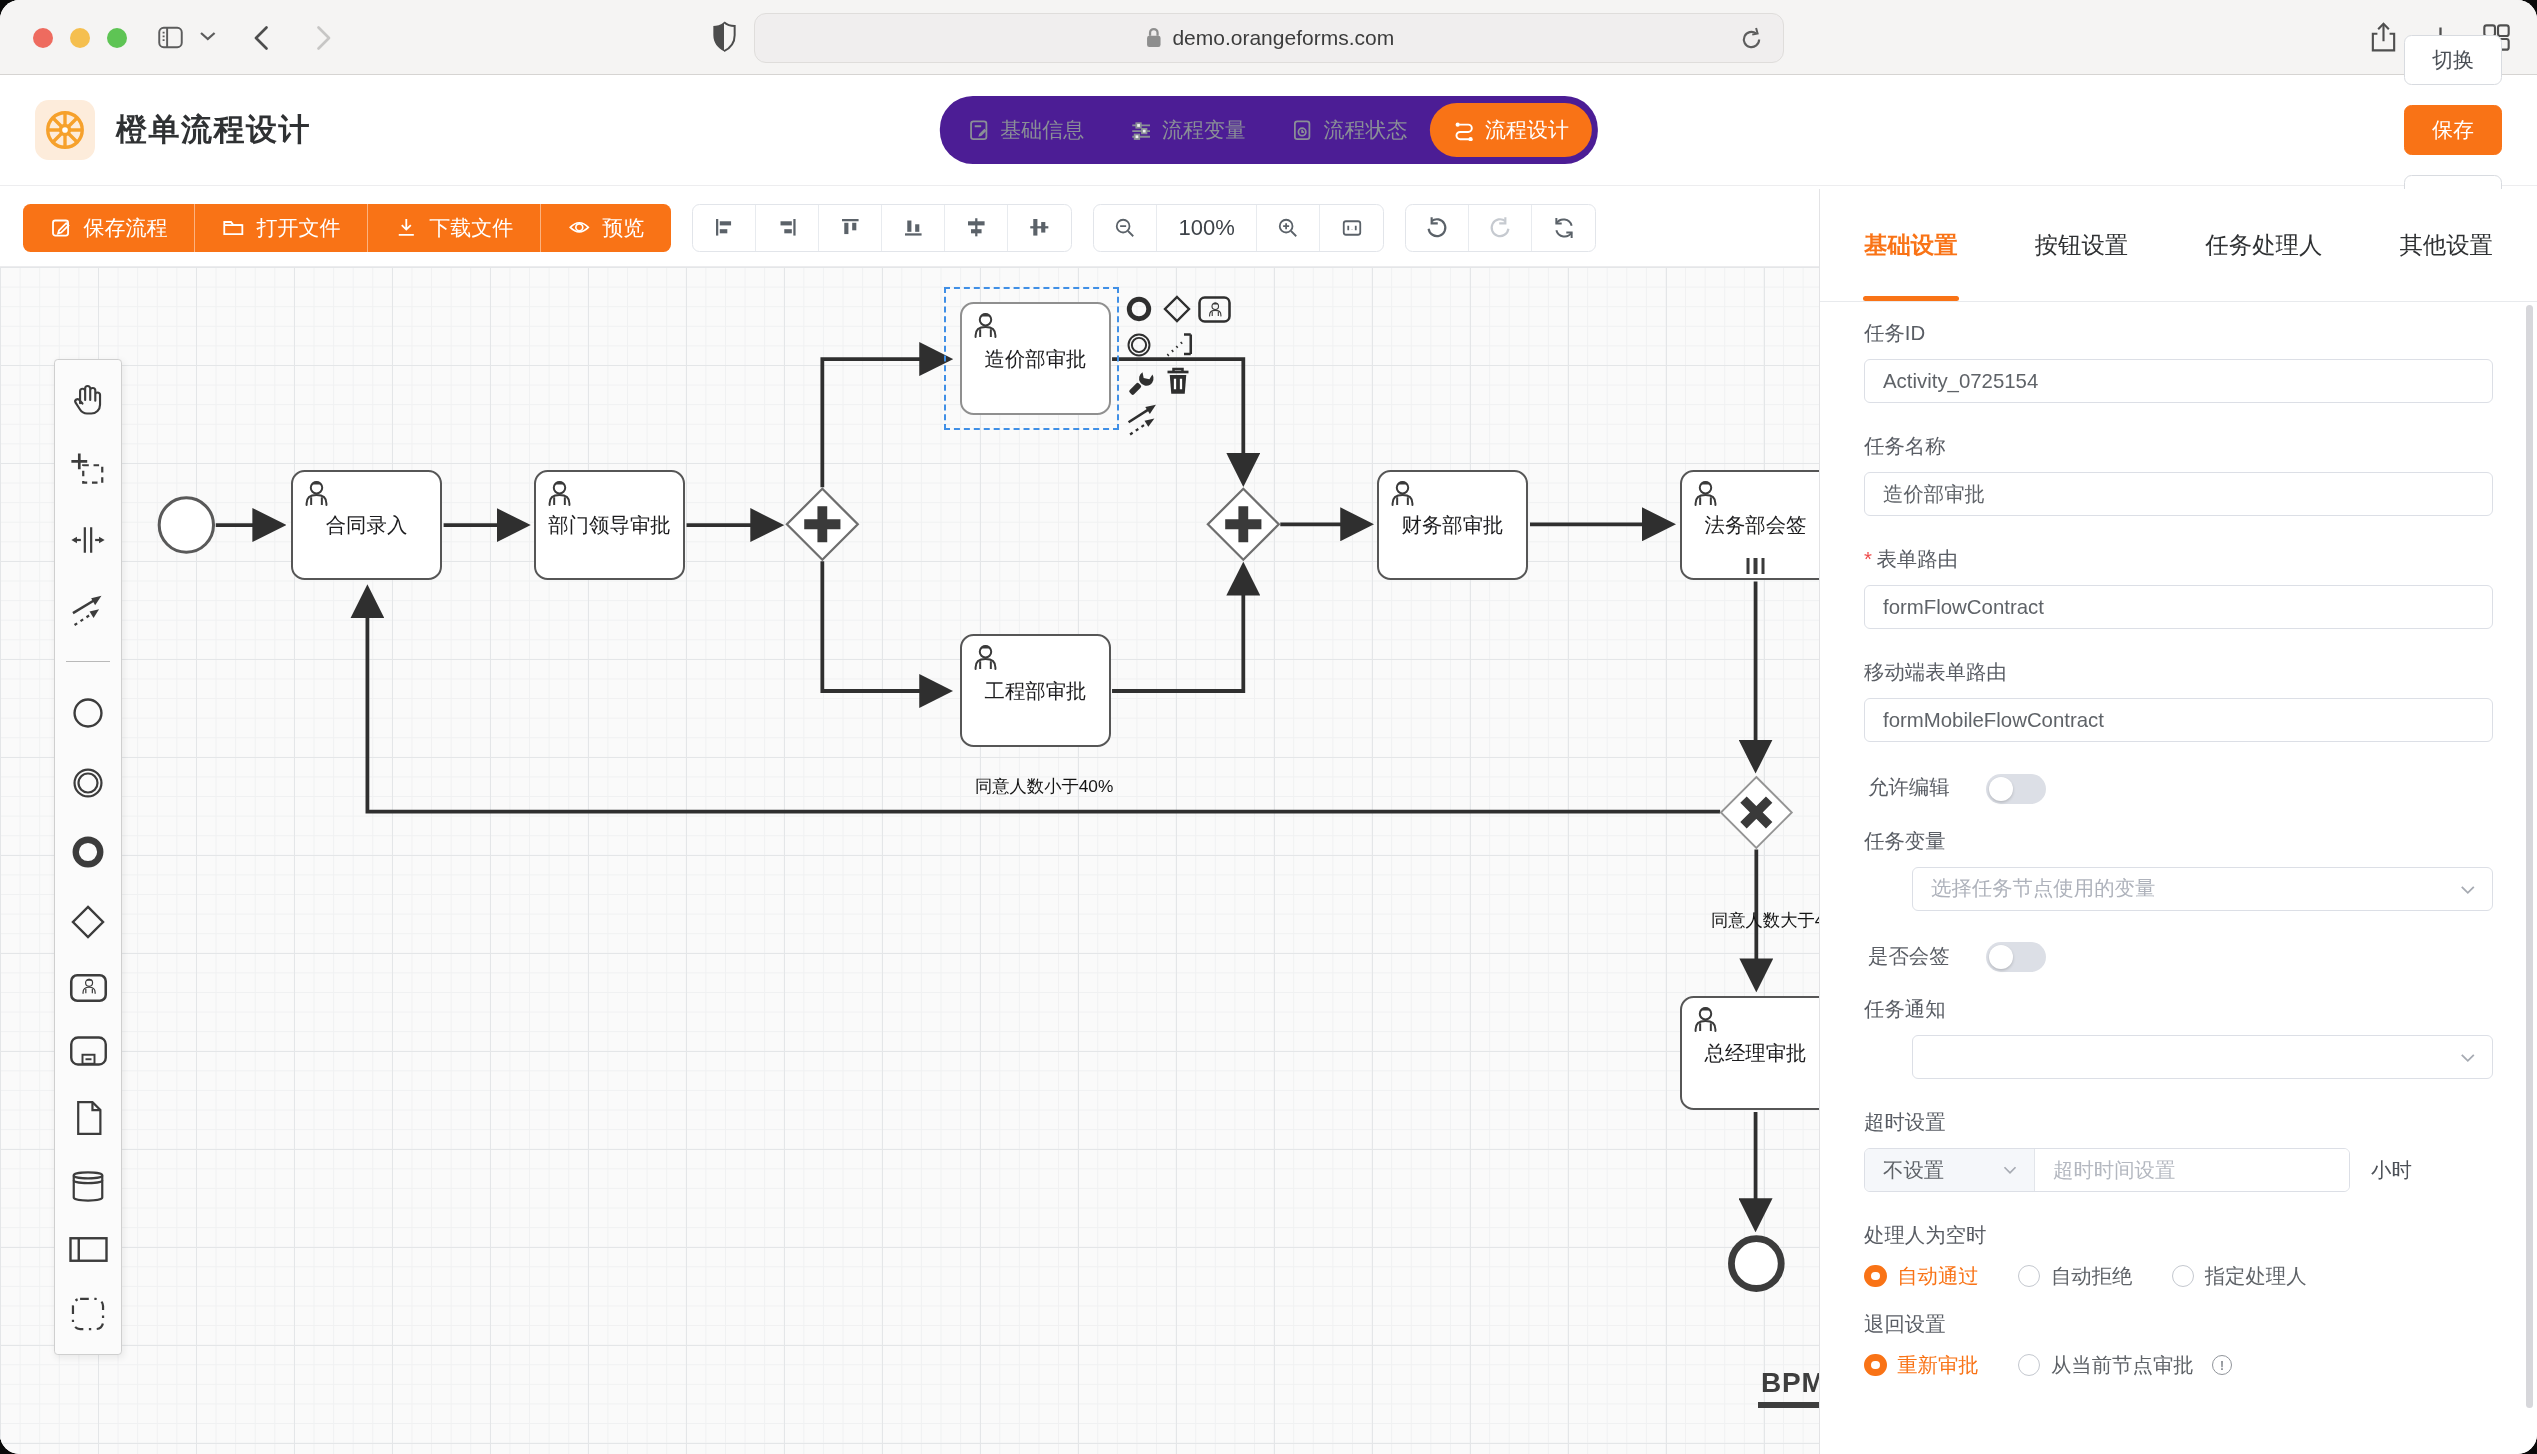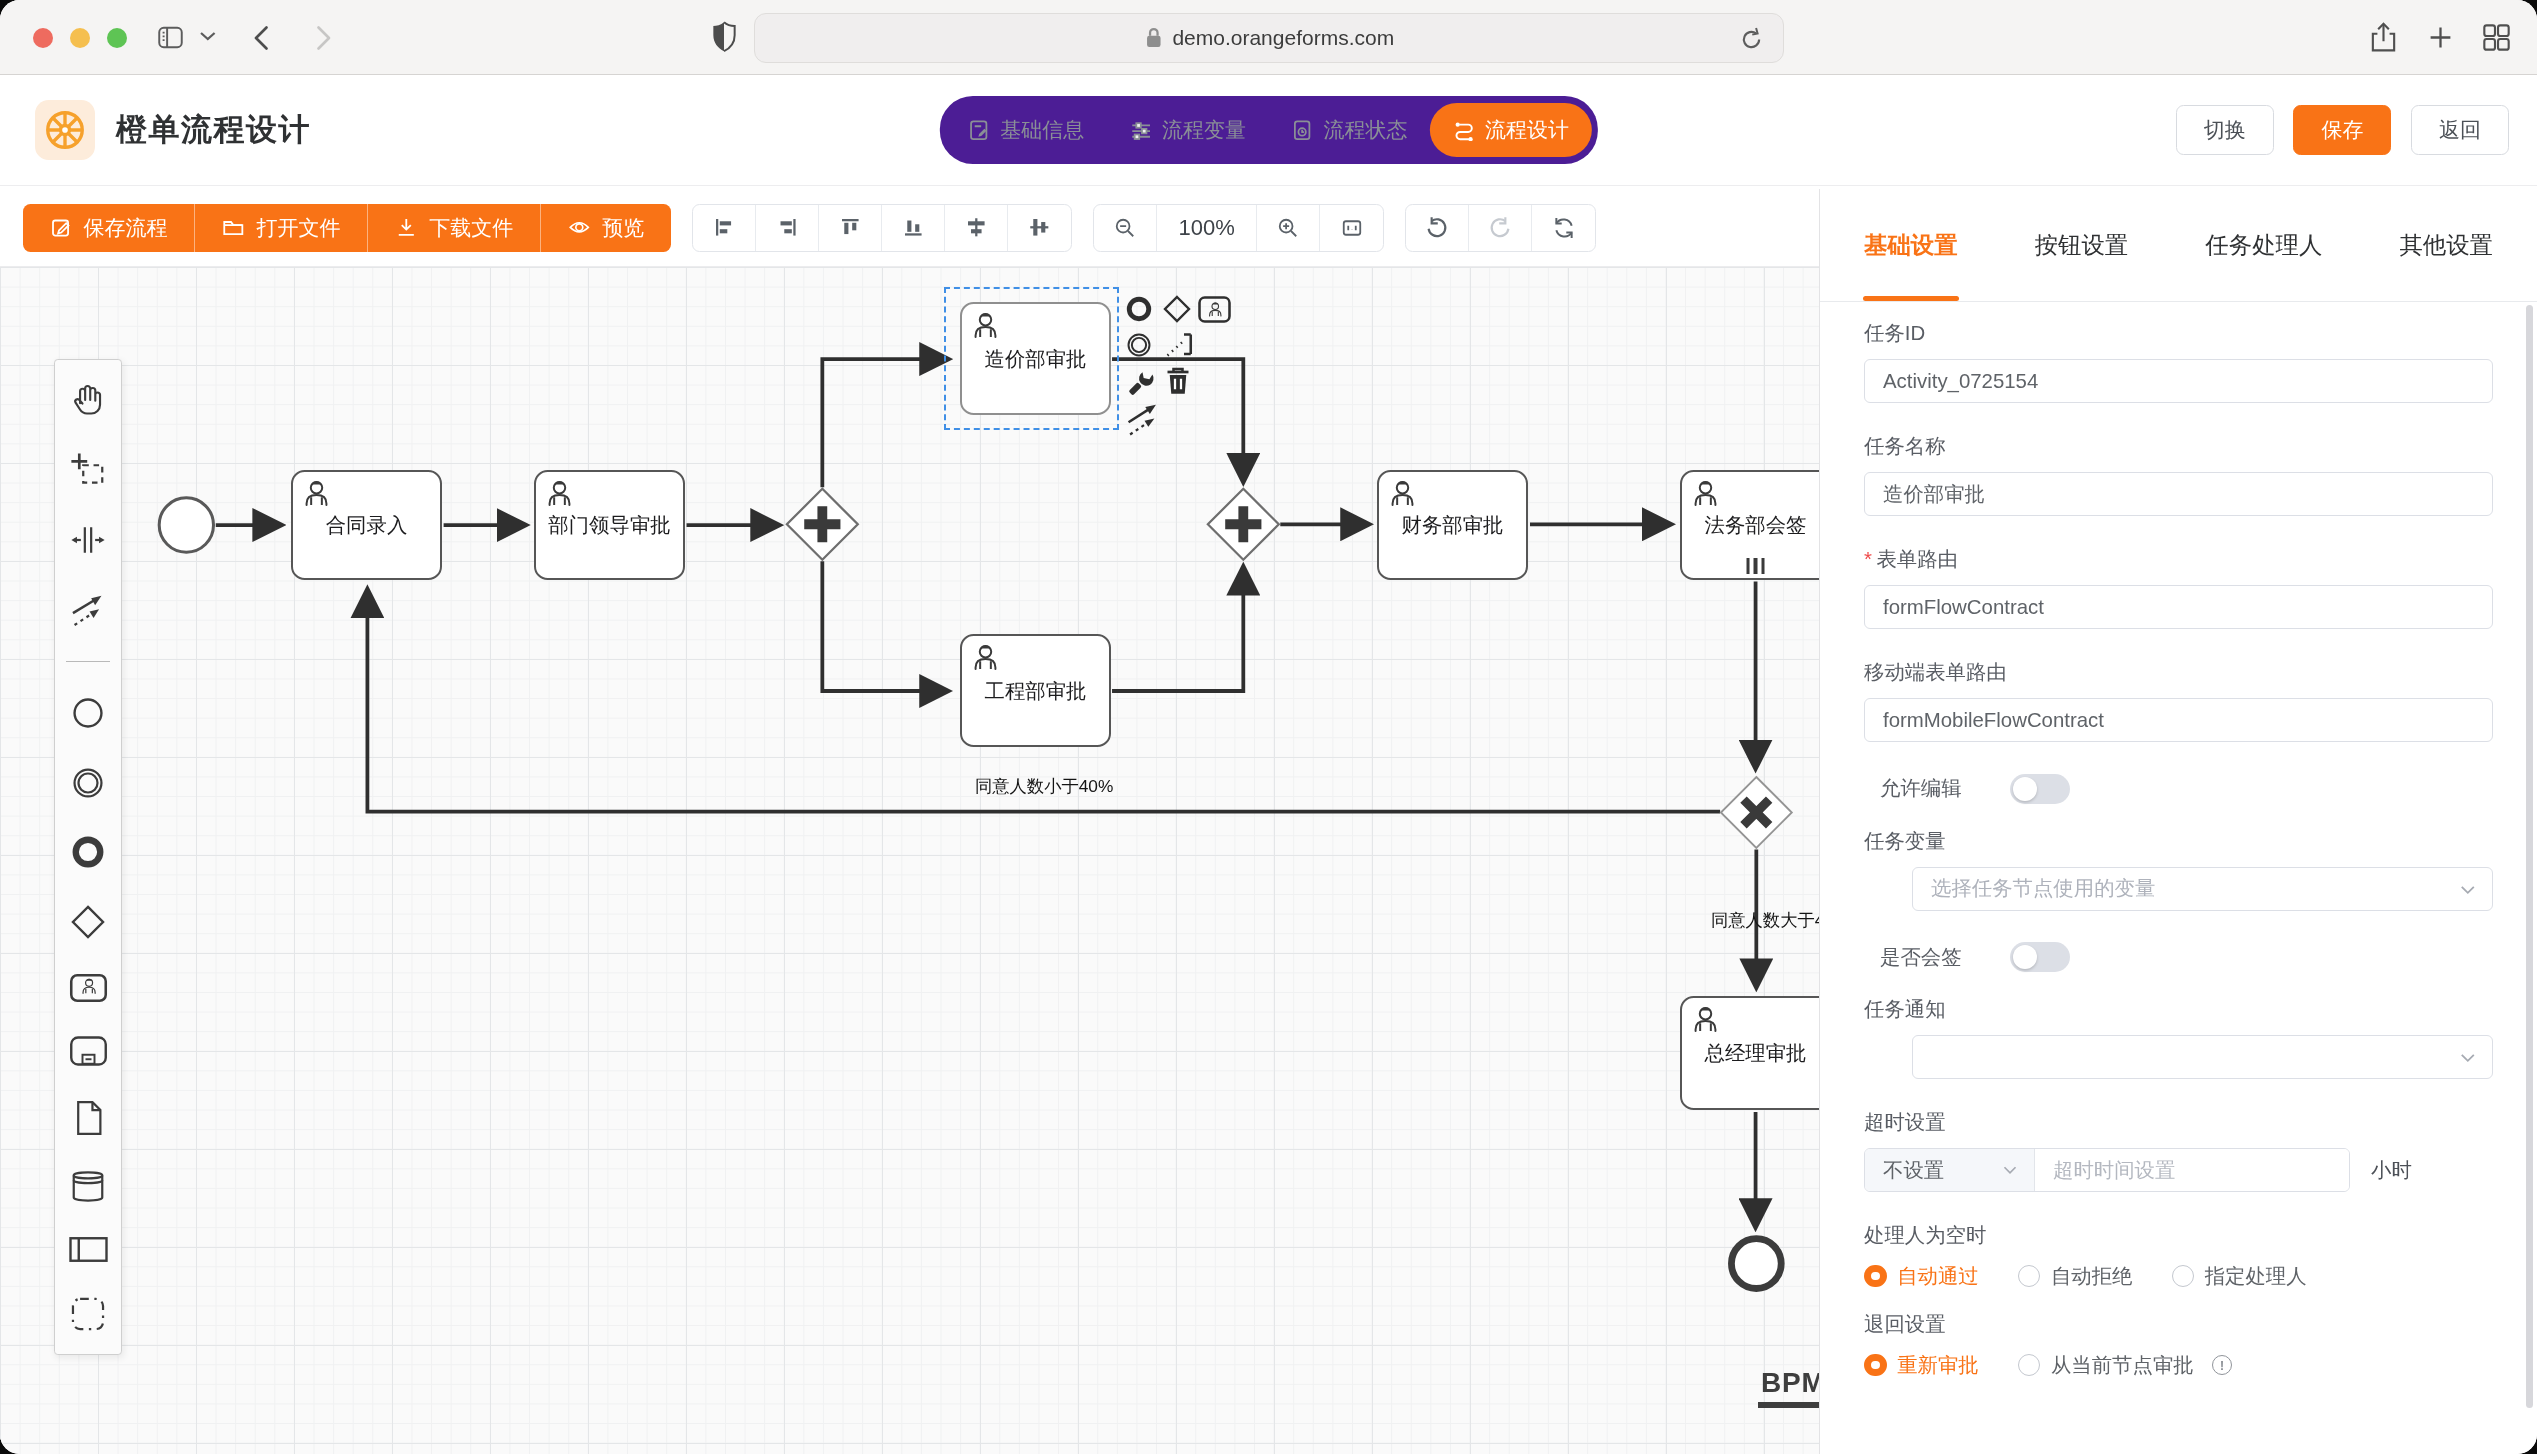--- a/index.html
+++ b/index.html
@@ -22,21 +22,21 @@
 
   
   .appbar { position:relative; height:111px; background:#fff; border-bottom:1.5px solid #ededef; display:flex; align-items:center; }
   .logo { width:60px; height:60px; margin-left:35px; border-radius:13.6px; background:#fdecdb; display:flex; align-items:center; justify-content:center; }
   .app-title { margin-left:21px; font-size:31px; font-weight:700; color:#2f3133; letter-spacing:1.5px; }
   .segment { position:absolute; left:50%; transform:translateX(-50%); display:flex; align-items:center;
     background:#4c1d95; border-radius:33px; padding:6px; height:68px; }
   .seg-item { display:flex; align-items:center; gap:9.8px; padding:0 22.6px; height:54px; border-radius:27px;
     font-size:21px; color:#8a8f96; white-space:nowrap; }
   .seg-item.active { background:#f97316; color:#fff; }
-  .appbar-actions { position:absolute; right:28px; display:flex; gap:19.6px; }
+  .appbar-actions { position:absolute; right:35px; display:flex; gap:19.6px;flex-direction:column; }
   .btn { height:50px; padding:0 27px; border:1.5px solid #d8dbe0; border-radius:7.5px; font-size:21px; color:#4b5056;
     background:#fff; display:flex; align-items:center; }
   .btn.primary { background:#f97316; border-color:#f97316; color:#fff; }
 
   
   .main { position:absolute; top:189px; left:0; right:0; bottom:0; display:flex; }
   .workarea { flex:1; min-width:0; display:flex; flex-direction:column; }
 
   
   .flow-toolbar { height:78px; background:#fff; border-bottom:0.8px solid #ececee; display:flex; align-items:center; padding:0 22.6px; gap:21px; }
@@ -84,21 +84,21 @@
   .panel-body { padding:18px 44px 0; }
   .f-label { font-size:20.4px; line-height:27px; color:#595d64; margin-bottom:12px; }
   .req { color:#ef4b4b; margin-right:4.5px; }
   .f-input { width:100%; height:44px; border:1.5px solid #dcdfe6; border-radius:6px; padding:0 18px; font-size:20.4px;
     color:#5f6368; background:#fff; outline:none; font-family:inherit; }
   .f-input::placeholder { color:#aeb2bb; }
   .field { margin-bottom:30px; }
   .selectbox { position:relative;padding-left:48px; }
   .chev { position:absolute; right:15px; top:13px; color:#a6aab2; }
   .toggle-row { display:flex; align-items:center; gap:32px; height:33px; margin-bottom:22.6px; }
-  .toggle-row .f-label { margin:16px; }
+  .toggle-row .f-label { margin:4px;font-family:Liberation Mono, monospace; }
   .toggle { width:60px; height:30px; border-radius:15px; background:#dcdfe6; position:relative; }
   .toggle .knob { position:absolute; left:3px; top:3px; width:24px; height:24px; border-radius:50%; background:#fff; box-shadow:0 1.5px 3px rgba(0,0,0,.18); }
   .timeout-wrap { display:flex; align-items:center; }
   .timeout-group { display:flex; width:486px; height:44px; border:1.5px solid #dcdfe6; border-radius:6px; overflow:hidden; background:#fff; }
   .timeout-select { width:170px; background:#f5f7fa; border-right:1.5px solid #e2e5ea; position:relative;
     display:flex; align-items:center; padding:0 18px; font-size:20.4px; color:#5f6368; }
   .timeout-select .chev { top:12px; }
   .timeout-input { flex:1; border:none; height:100%; padding:0 18px; font-size:20.4px; color:#5f6368; outline:none; font-family:inherit; }
   .timeout-input::placeholder { color:#b4b8c0; }
   .unit { font-size:20.4px; color:#4c5057; margin-left:21px; }

